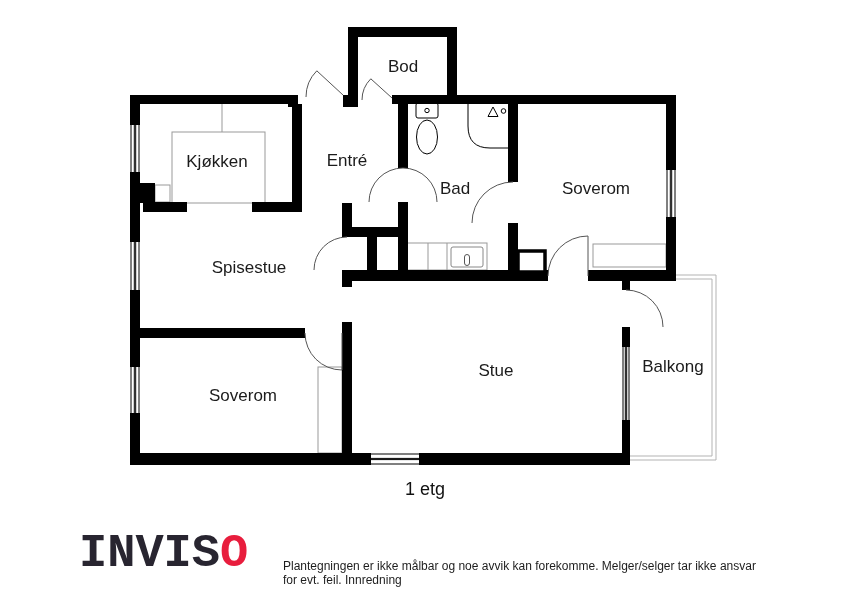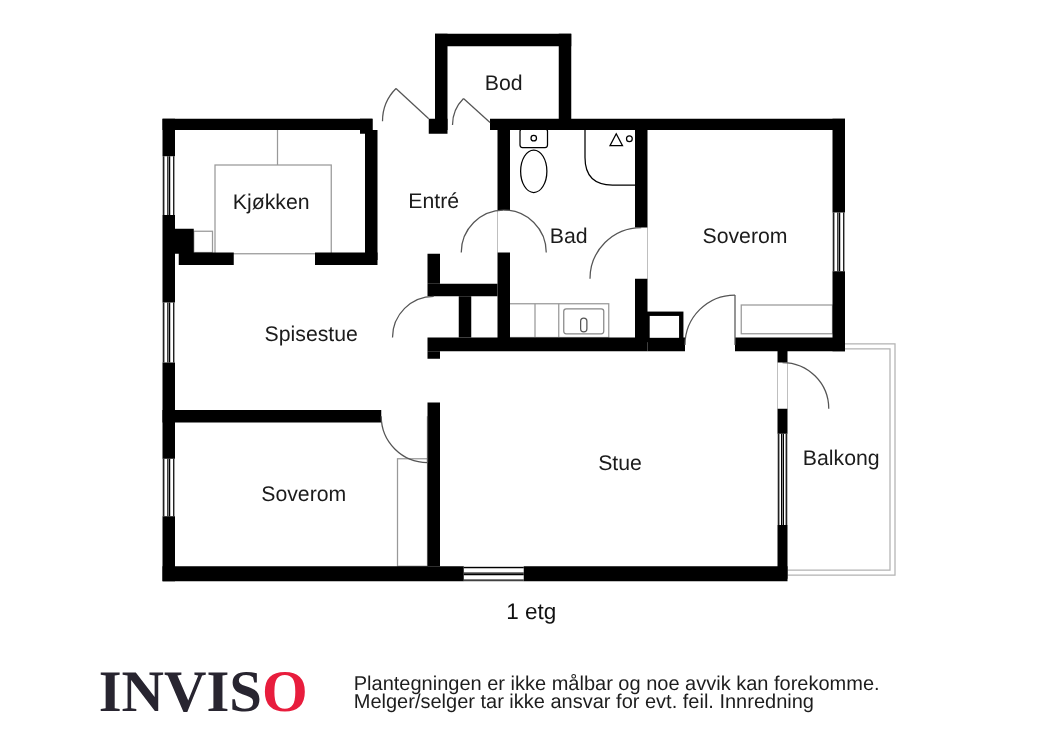--- a/index.html
+++ b/index.html
@@ -11,29 +11,29 @@
   .room-label{
     font-family:"Liberation Sans",sans-serif;
     font-size:17px;fill:#1b1b1b;text-anchor:middle;
   }
   .floor-caption{
     font-family:"Liberation Sans",sans-serif;
     font-size:18px;fill:#111;text-anchor:middle;
   }
   .brand{
     position:absolute;left:79px;top:528px;height:52px;
-    font-family:Liberation Serif, serif;
+    font-family:Liberation Mono, monospace;
     font-size:47px;font-weight:800;letter-spacing:0px;color:#282530;
     line-height:52px;white-space:nowrap;
   }
   .brand .accent{color:#e81d3d;}
   .disclaimer{
-    position:absolute;left:283px;top:541px;width:490px;
-    font-family:"Liberation Sans",sans-serif;
-    font-size:16px;line-height:13.5px;color:#1d1d1d;
+    position:absolute;left:283px;top:560px;width:490px;
+    font-family:"Liberation Sans",sans-serif;
+    font-size:12px;line-height:13.5px;color:#1d1d1d;
   }
   .wall{fill:#000;}
   .thin{stroke:#000;stroke-width:1;fill:none;}
   .furn{stroke:#999;stroke-width:1;fill:none;}
   .door{stroke:#555;stroke-width:1;fill:none;}
   .balc{stroke:#b3b3b3;stroke-width:1;fill:none;}
   .winline{stroke:#000;stroke-width:1;}
 </style>
 </head>
 <body>

